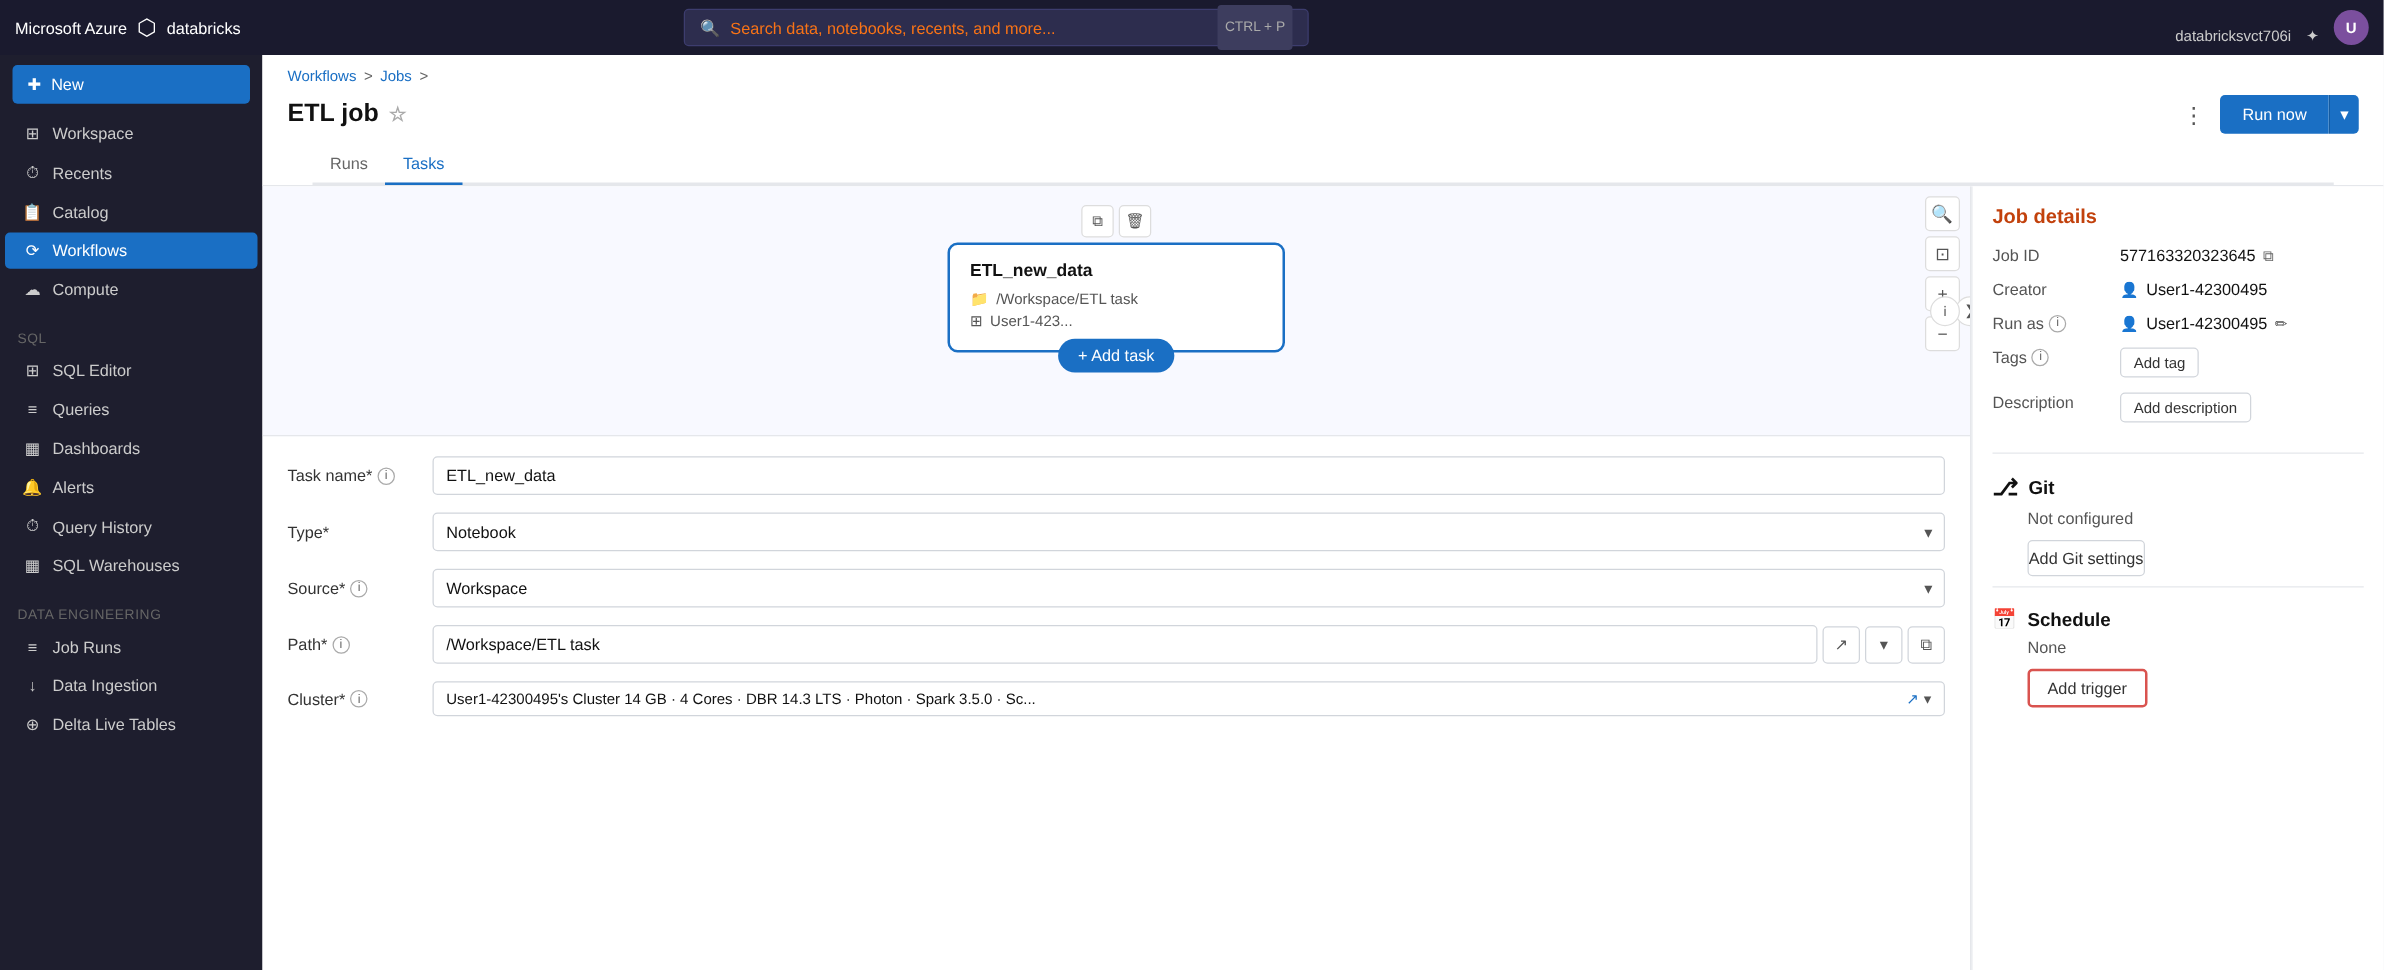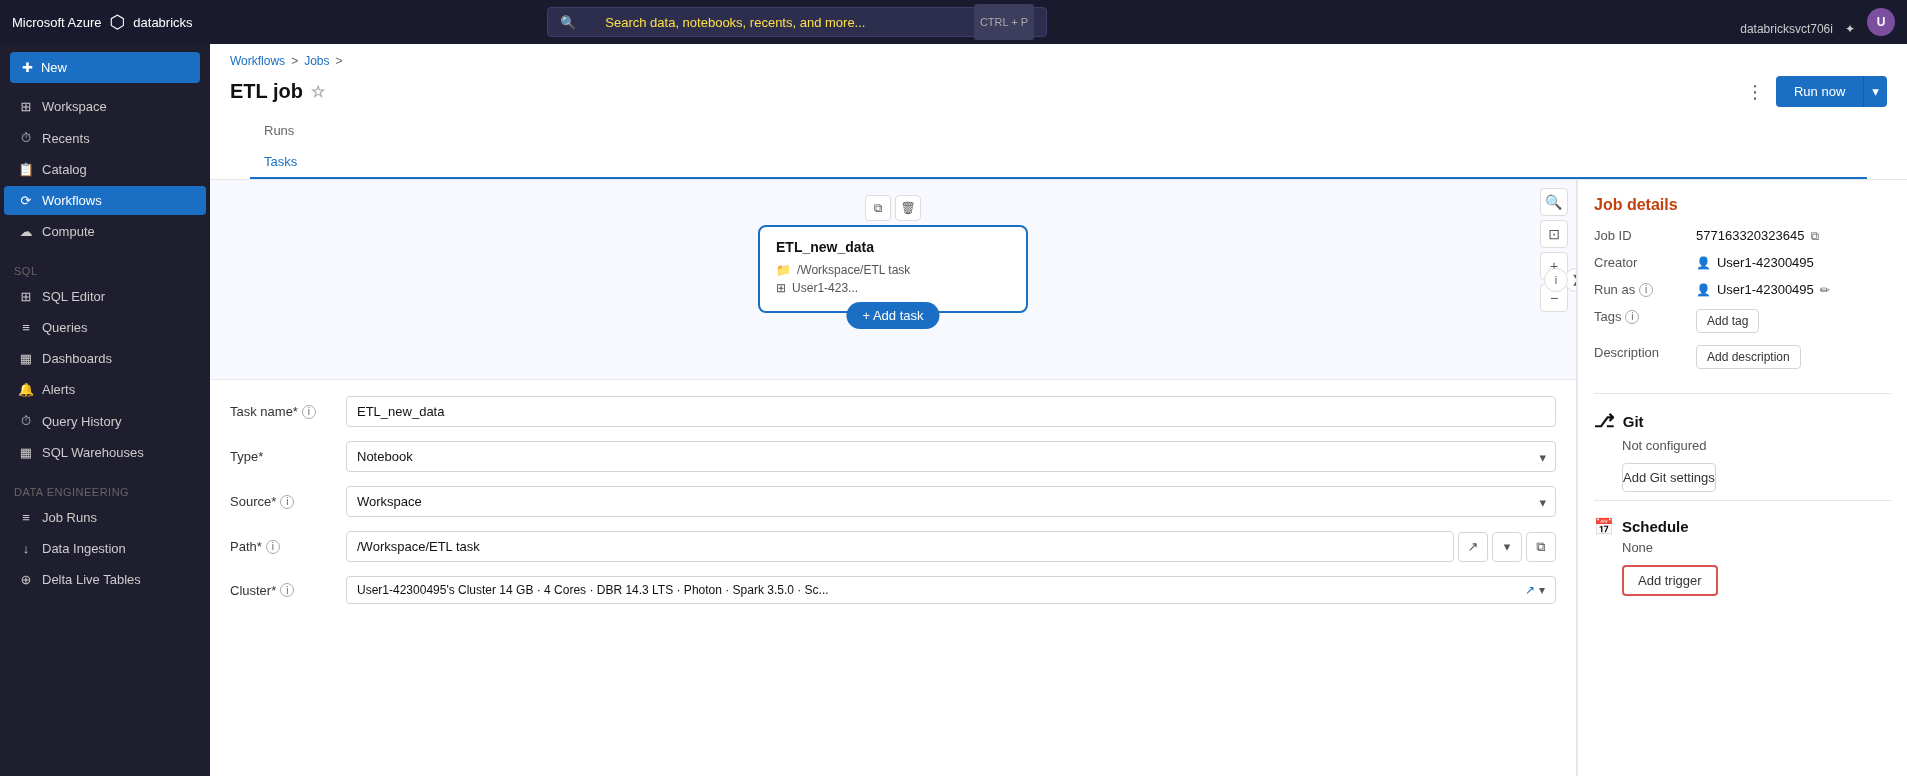--- a/index.html
+++ b/index.html
@@ -32,21 +32,21 @@
     .breadcrumb a { color: #1a6fc4; text-decoration: none; }
     .title-row { display: flex; align-items: center; justify-content: space-between; padding: 4px 0 8px; }
     .page-title { font-size: 20px; font-weight: 600; color: #111; display: flex; align-items: center; gap: 8px; }
     .title-actions { display: flex; align-items: center; gap: 8px; }
     .run-now-btn { background: #1a6fc4; color: white; border: none; border-radius: 4px 0 0 4px; padding: 8px 18px; font-size: 13px; font-weight: 500; cursor: pointer; }
     .run-now-dropdown { background: #1a6fc4; color: white; border: none; border-radius: 0 4px 4px 0; padding: 8px 8px; cursor: pointer; border-left: 1px solid #155ba0; }
     .run-btn-group { display: flex; align-items: center; }
     .dots-btn { background: none; border: none; color: #555; cursor: pointer; font-size: 18px; padding: 4px; }
 
     
-    .tabs { display: flex; gap: 0; border-bottom: 2px solid #e5e7eb; margin: 0 20px; flex-direction: column; }
+    .tabs { display: flex; gap: 0; border-bottom: 2px solid #e5e7eb; margin: 0 20px; }
     .tab { padding: 8px 14px; cursor: pointer; font-size: 13px; color: #666; border-bottom: 2px solid transparent; margin-bottom: -2px; }
     .tab.active { color: #1a6fc4; border-bottom-color: #1a6fc4; font-weight: 500; }
 
     
     .content-body { display: flex; flex: 1; overflow: hidden; }
 
     
     .task-area { flex: 1; display: flex; flex-direction: column; overflow: hidden; border-right: 1px solid #e5e7eb; }
 
     
@@ -108,21 +108,21 @@
 <body>
 
 <div class="topbar">
   <div class="topbar-brand">
     <span>Microsoft Azure</span>
     <span style="font-size:18px;">⬡</span>
     <span>databricks</span>
   </div>
   <div class="topbar-search">
     <span>🔍</span>
-    <span style="color:#fde047;margin-left:21px;">Search data, notebooks, recents, and more...</span>
+    <span style="color:#f97316;">Search data, notebooks, recents, and more...</span>
     <span style="margin-left:auto;font-size:11px;background:#3d3d5e;padding:12px 6px;border-radius:3px;">CTRL + P</span>
   </div>
   <div class="topbar-right">
     <span>databricksvct706i</span>
     <span>✦</span>
     <div class="topbar-avatar">
       <span>U</span>
     </div>
   </div>
 </div>

